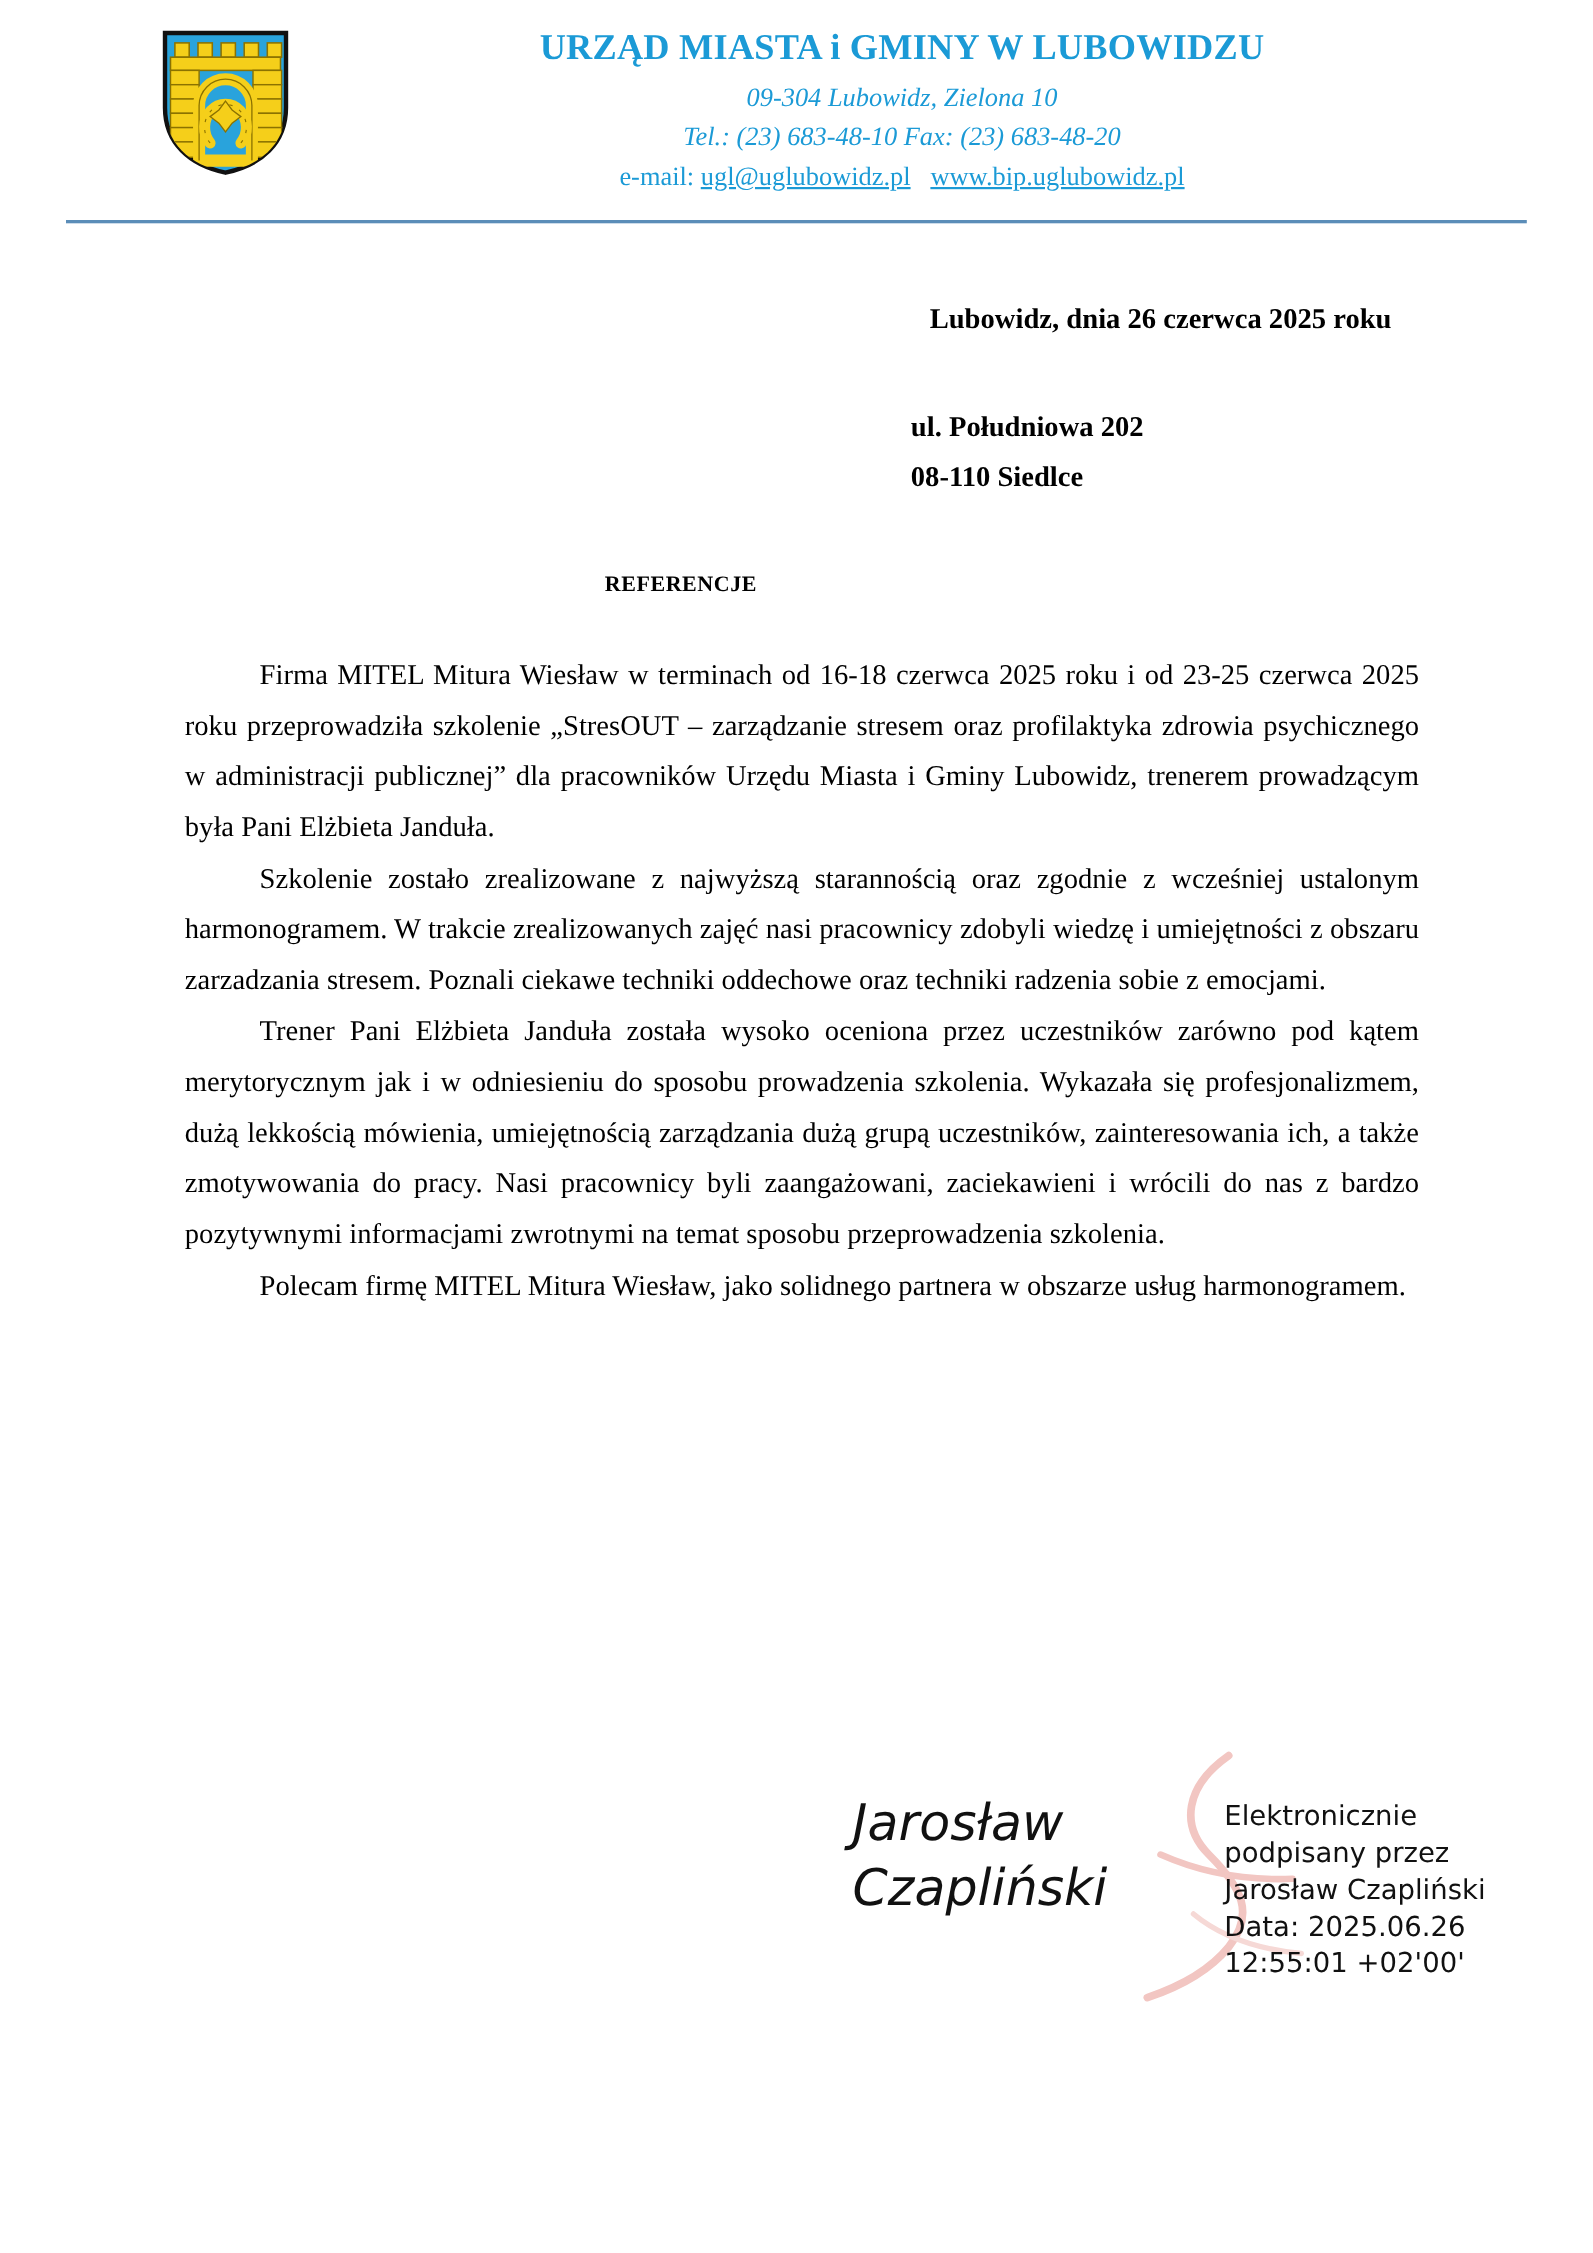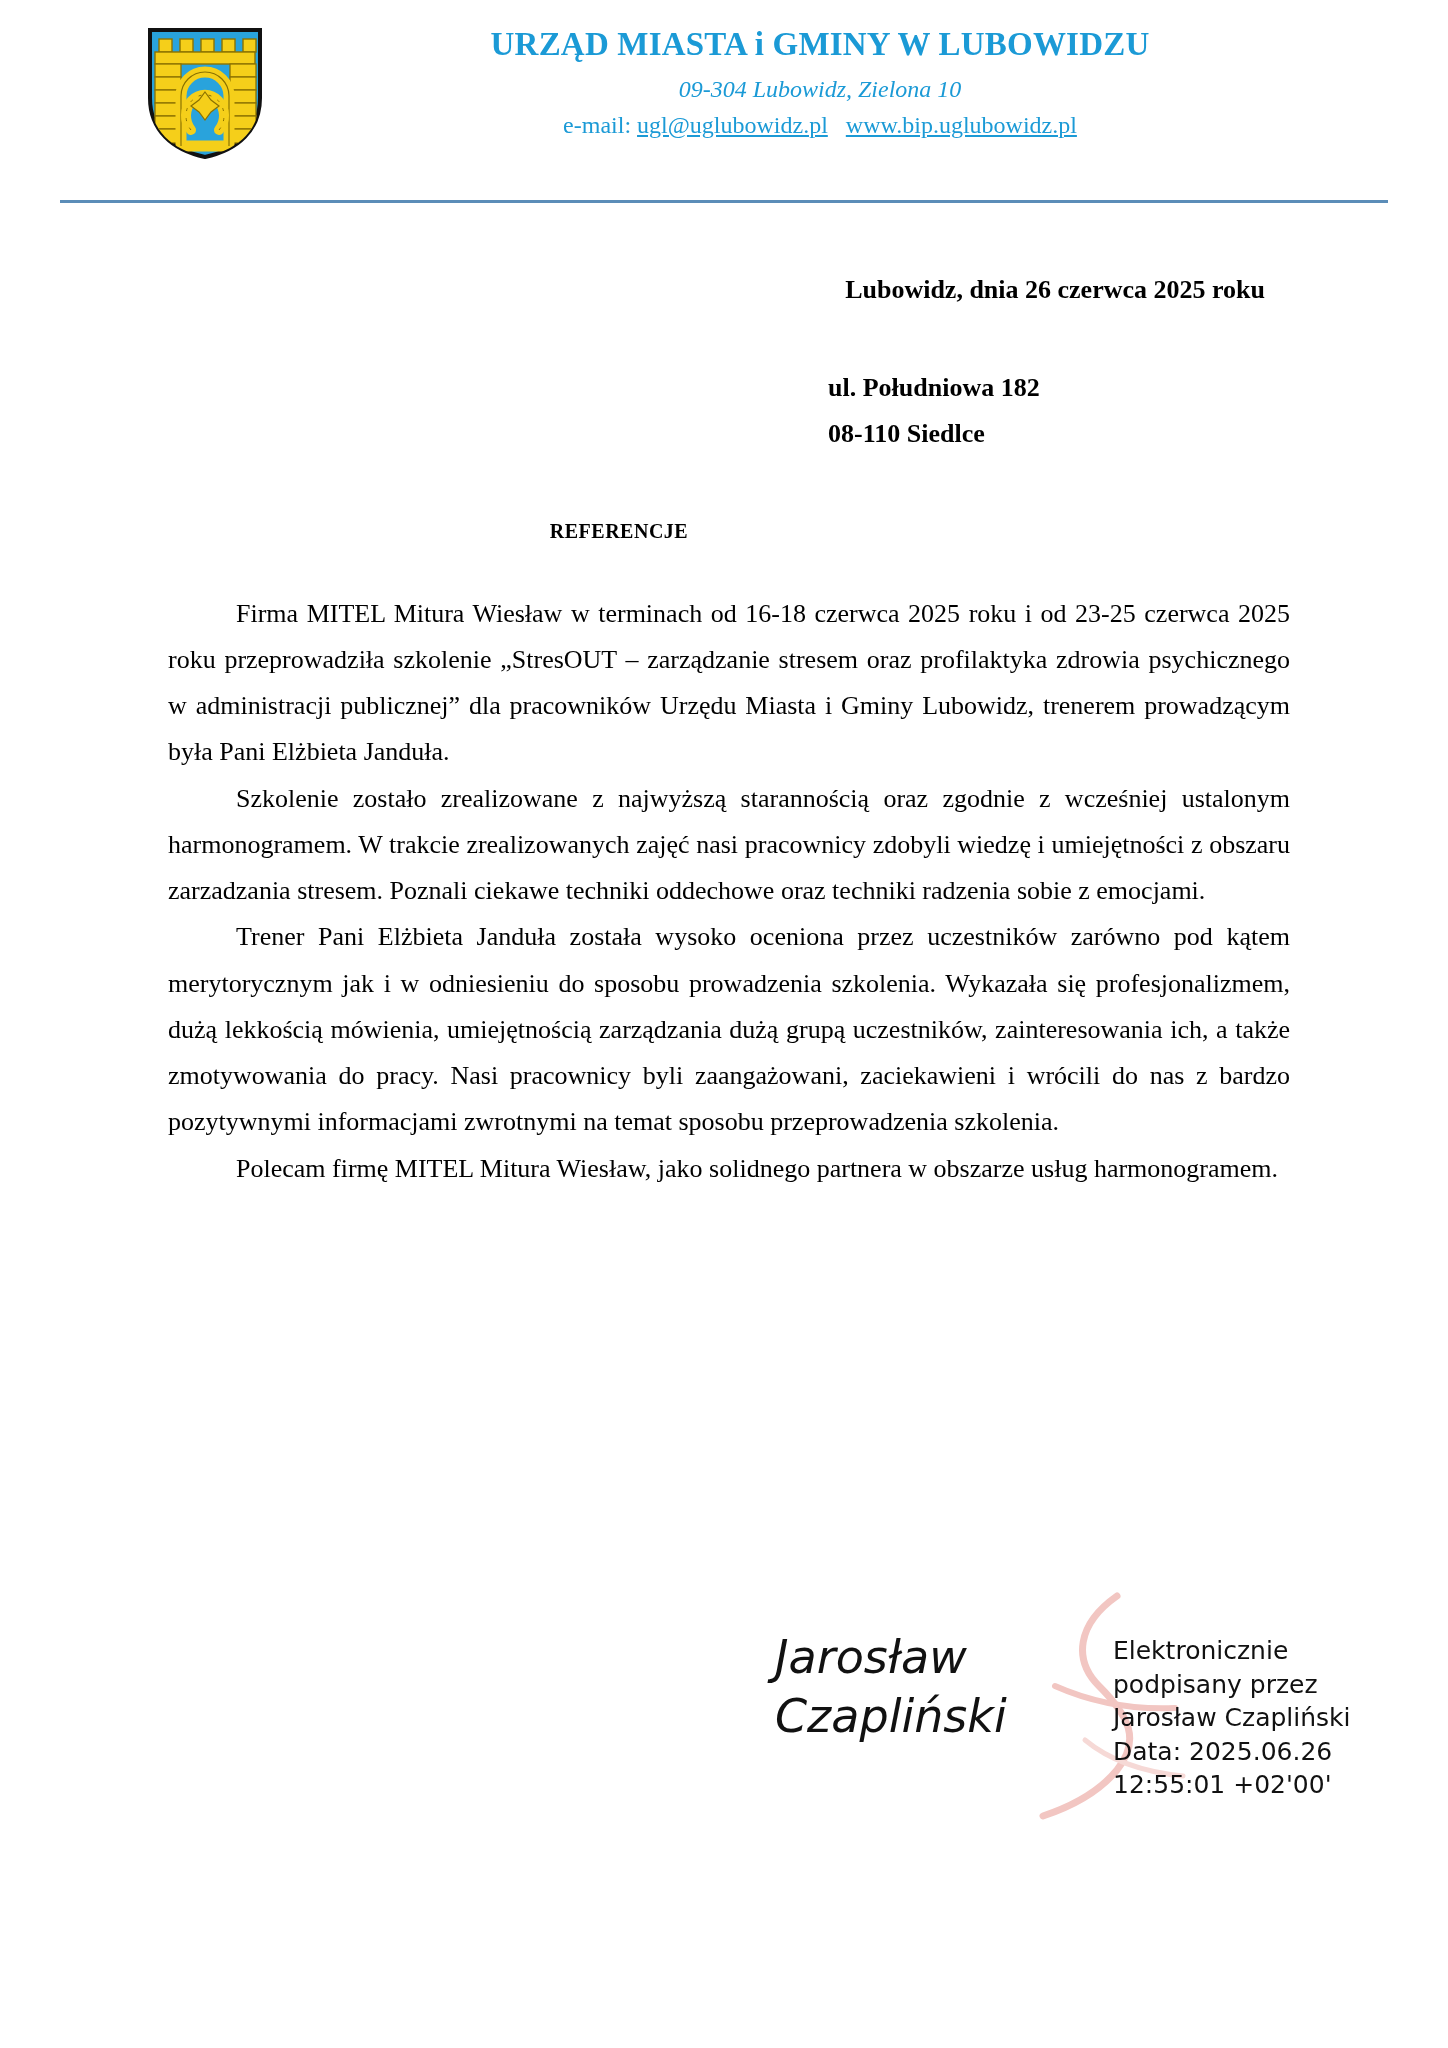--- a/index.html
+++ b/index.html
@@ -214,32 +214,33 @@
           <path d="M45 104 A19 21 0 1 1 73 104" fill="none" stroke="#8B7200" stroke-width="1" stroke-dasharray="3 7"></path>
 
           <path d="M59 66 L65 74 L73 80 L65 86 L59 94 L53 86 L45 80 L53 74 Z" fill="#F5CF1A" stroke="#8B7200" stroke-width="1.2"></path>
         </g>
       </svg>
     </div>
 
     <div class="header-text">
       <div class="office-title">URZĄD MIASTA i GMINY W LUBOWIDZU</div>
       <div class="addr-line">09-304 Lubowidz, Zielona 10</div>
+      <div class="addr-line tight">Tel.: (23) 683-48-10   Fax: (23) 683-48-20</div>
       <div class="mail-line"><span>e-mail:</span>&nbsp;<a class="lnk" href="#">ugl@uglubowidz.pl</a><span class="mail-gap"></span><a class="lnk" href="#">www.bip.uglubowidz.pl</a></div>
     </div>
 
     <div class="header-rule"></div>
   </div>
 
   <div class="doc-body">
 
     <div class="date-line">Lubowidz, dnia 26 czerwca 2025 roku</div>
 
     <div class="recipient">
-      <div>ul. Południowa 182</div>
+      <div>ul. Południowa 202</div>
       <div>08-110 Siedlce</div>
     </div>
 
     <div class="ref-heading">REFERENCJE</div>
 
     <p class="para first">Firma MITEL Mitura Wiesław w terminach od 16-18 czerwca 2025 roku i od 23-25 czerwca 2025 roku przeprowadziła szkolenie „StresOUT – zarządzanie stresem oraz profilaktyka zdrowia psychicznego w administracji publicznej” dla pracowników Urzędu Miasta i Gminy Lubowidz, trenerem prowadzącym była Pani Elżbieta Janduła.</p>
     <p class="para">Szkolenie zostało zrealizowane z najwyższą starannością oraz zgodnie z wcześniej ustalonym harmonogramem. W trakcie zrealizowanych zajęć nasi pracownicy zdobyli wiedzę i umiejętności z obszaru zarzadzania stresem. Poznali ciekawe techniki oddechowe oraz techniki radzenia sobie z emocjami.</p>
     <p class="para">Trener Pani Elżbieta Janduła została wysoko oceniona przez uczestników zarówno pod kątem merytorycznym jak i w odniesieniu do sposobu prowadzenia szkolenia. Wykazała się profesjonalizmem, dużą lekkością mówienia, umiejętnością zarządzania dużą grupą uczestników, zainteresowania ich, a także zmotywowania do pracy. Nasi pracownicy byli zaangażowani, zaciekawieni i wrócili do nas z bardzo pozytywnymi informacjami zwrotnymi na temat sposobu przeprowadzenia szkolenia.</p>
     <p class="para">Polecam firmę MITEL Mitura Wiesław, jako solidnego partnera w obszarze usług harmonogramem.</p>
   </div>

